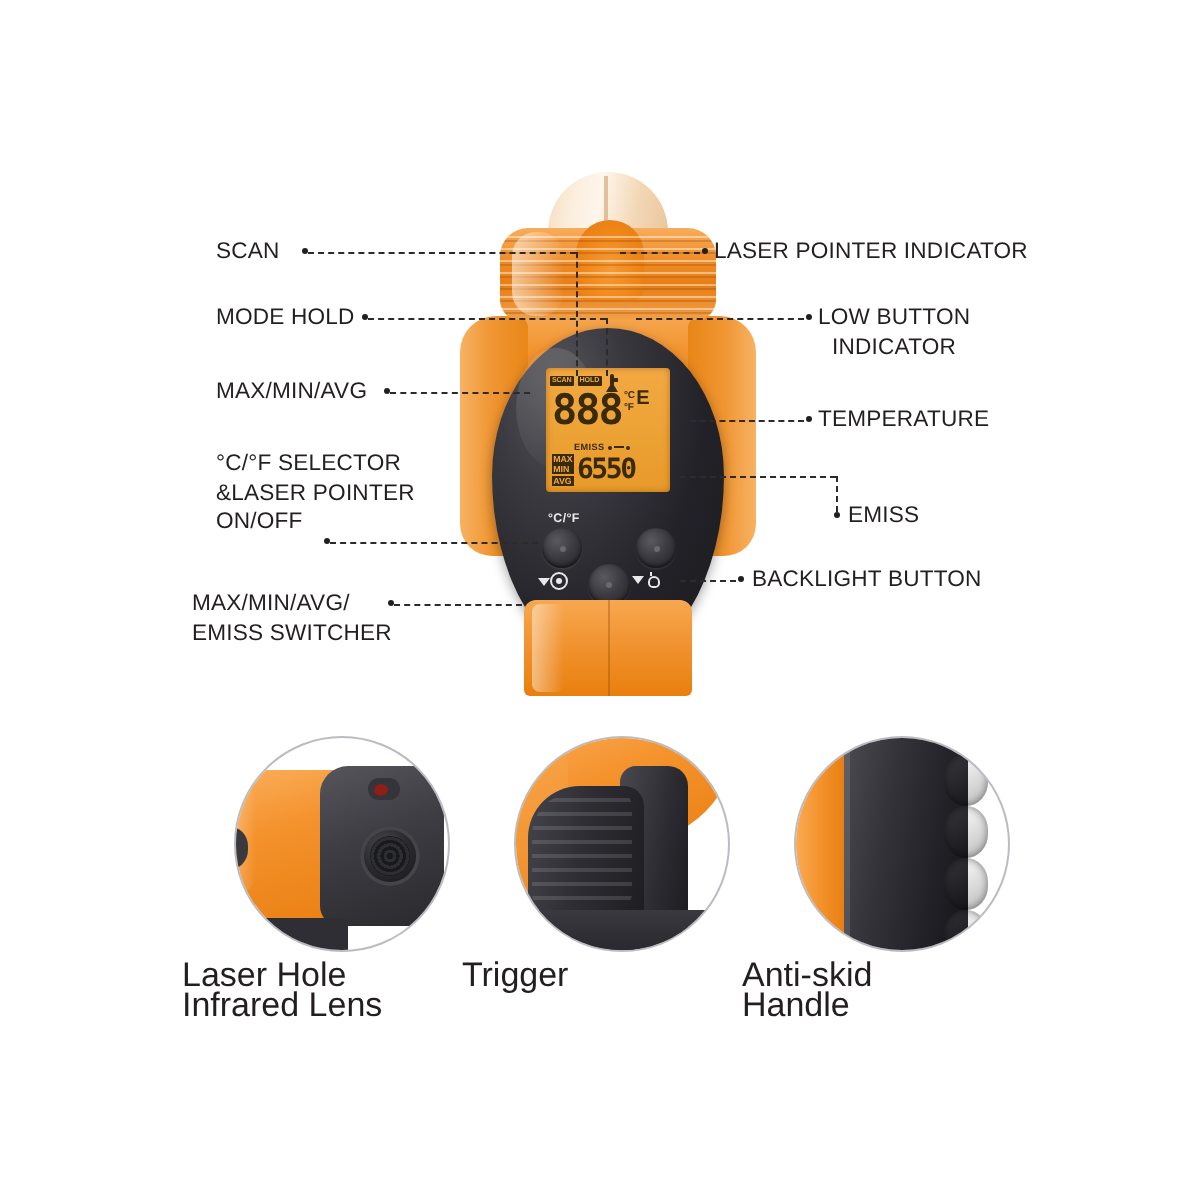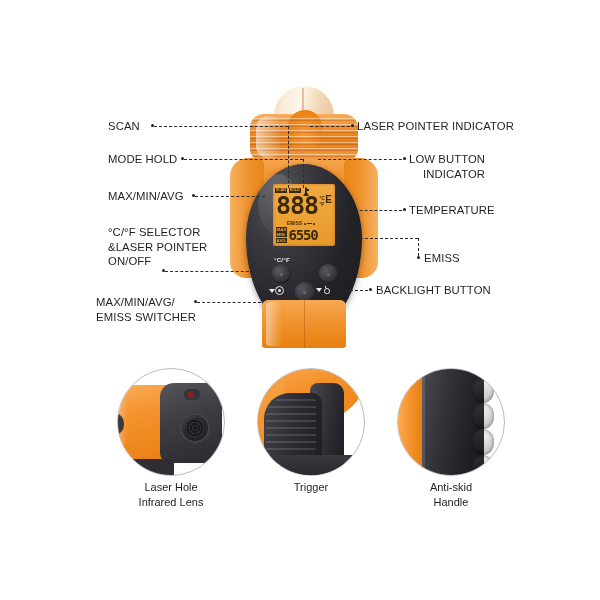--- a/index.html
+++ b/index.html
@@ -16,21 +16,21 @@
   
   .lbl{
     position:absolute;
     font-size:11.3px;
     line-height:14.5px;
     letter-spacing:.1px;
     color:#231f20;
     white-space:pre-line;
     font-weight:400;
   }
-  .lbl.right{text-align:right;}
+  .lbl.right{text-align:center;}
   .lbl.left{text-align:left;}
 
   
   .dash-h{
     position:absolute;height:0;
     border-top:1.3px dashed #2b2b2b;
   }
   .dash-v{
     position:absolute;width:0;
     border-left:1.3px dashed #2b2b2b;
@@ -136,21 +136,21 @@
   .bat-g{width:8px;height:5px;border:.8px solid #3a2a0c;border-radius:1px;position:relative;}
   .bat-g:after{content:"";position:absolute;right:-2px;top:1px;width:1.2px;height:2.4px;background:#3a2a0c;}
   .bat-g i{position:absolute;left:.6px;top:.6px;width:3px;bottom:.6px;background:#3a2a0c;}
 
   .big-row{
     position:absolute;left:3px;top:11px;right:2px;height:26px;
     display:flex;align-items:flex-start;
   }
   .digit7{
     font-family:"DejaVu Sans Mono", monospace;
-    font-size:25px;line-height:21px;font-weight:700;
+    font-size:21px;line-height:21px;font-weight:700;
     color:#3a2a0c;letter-spacing:-1px;
   }
   .unit-col{
     display:flex;flex-direction:column;justify-content:flex-start;
     margin-left:1px;padding-top:1px;
   }
   .unit-col span{font-size:5px;line-height:5.6px;font-weight:700;color:#3a2a0c;}
   .bigE{font-size:10px;line-height:10px;font-weight:700;color:#3a2a0c;margin-left:.5px;}
 
   .emiss-row{
@@ -209,22 +209,22 @@
   .grip:after{content:"";position:absolute;left:50%;top:0;width:1.4px;bottom:0;background:rgba(150,70,10,.35);}
   .grip-hi{position:absolute;left:4px;top:2px;width:16px;bottom:2px;background:linear-gradient(90deg,rgba(255,255,255,.45),rgba(255,255,255,0));border-radius:4px;}
 
   
   .panel{position:absolute;width:108px;height:108px;}
   .circ{
     position:absolute;inset:0;border-radius:50%;
     border:1.2px solid #b9bcc2;overflow:hidden;background:#fff;
   }
   .cap{
-    position:absolute;top:112px;left:-26px;width:160px;text-align:center;
-    font-size:11px;line-height:15px;color:#231f20;white-space:pre-line;
+    position:absolute;top:112px;left:-26px;width:160px;
+    font-size:17px;line-height:15px;color:#231f20;white-space:pre-line;
   }
 
   
   .p1-body{position:absolute;left:-14px;top:16px;width:86px;height:74px;background:linear-gradient(160deg,#f9a martin 0%,#ef8a20 100%);background:linear-gradient(165deg,#fbb05f 0%,#f4922c 40%,#e97f12 100%);border-radius:14px 10px 8px 18px;}
   .p1-bodyhi{position:absolute;left:4px;top:6px;width:20px;height:56px;background:linear-gradient(90deg,rgba(255,255,255,.5),rgba(255,255,255,0));border-radius:10px;}
   .p1-dark{position:absolute;left:-20px;top:44px;width:26px;height:22px;background:#3a393f;border-radius:10px;}
   .p1-lens-h{position:absolute;left:42px;top:14px;width:62px;height:80px;background:linear-gradient(160deg,#56555b 0%,#3d3c42 45%,#2a292e 100%);border-radius:14px 14px 10px 10px;}
   .p1-lens{position:absolute;left:62px;top:44px;width:30px;height:30px;border-radius:50%;background:radial-gradient(circle at 40% 35%,#4b4a50 0%,#2b2a2f 45%,#111114 100%);box-shadow:inset 0 0 0 2px #45444a;}
   .p1-lens i{position:absolute;left:5px;top:5px;right:5px;bottom:5px;border-radius:50%;background:repeating-radial-gradient(circle at 50% 50%,#191a1d 0 1.6px,#2e2d33 1.6px 3.2px);}
   .p1-laser{position:absolute;left:66px;top:20px;width:16px;height:11px;background:#35343a;border-radius:6px;}

